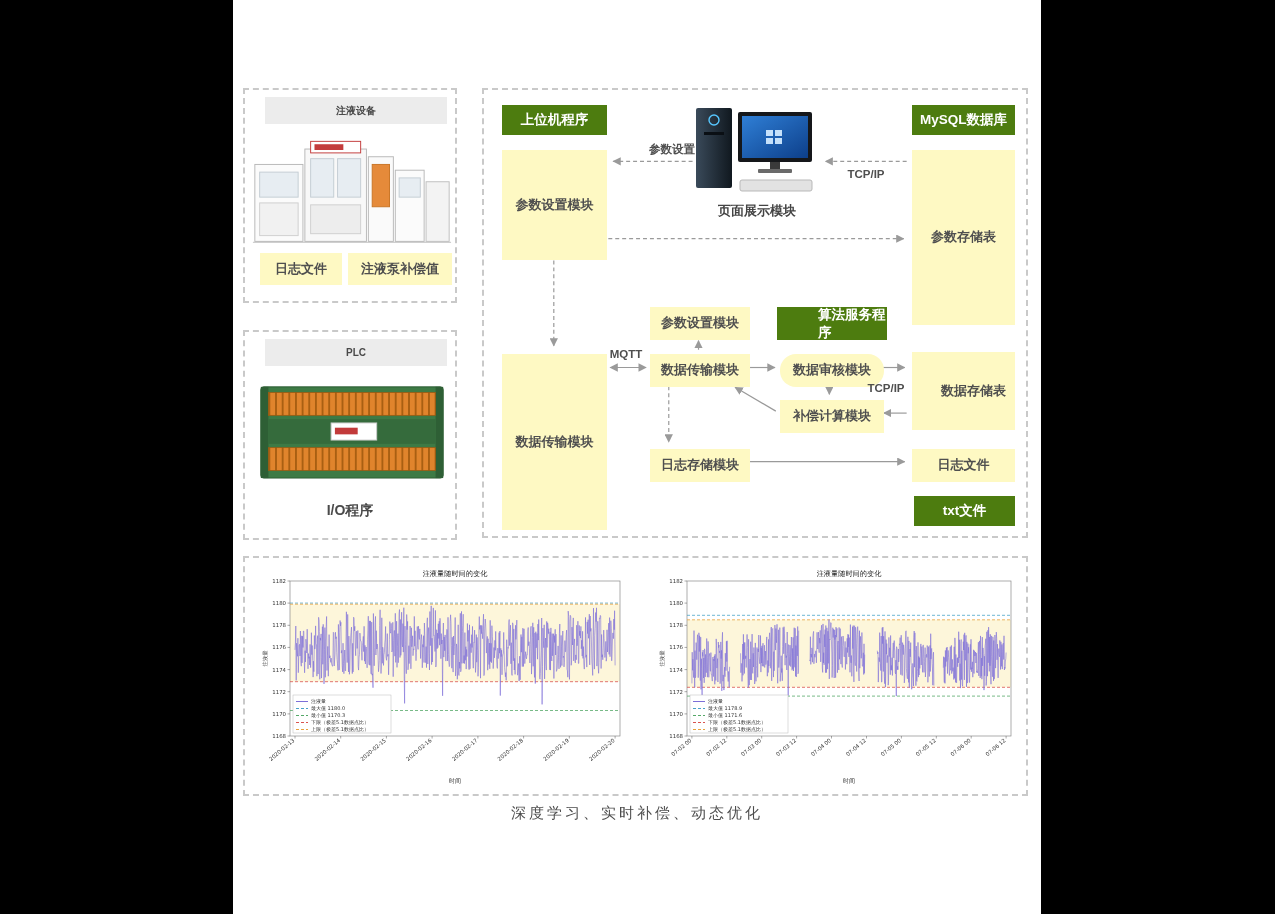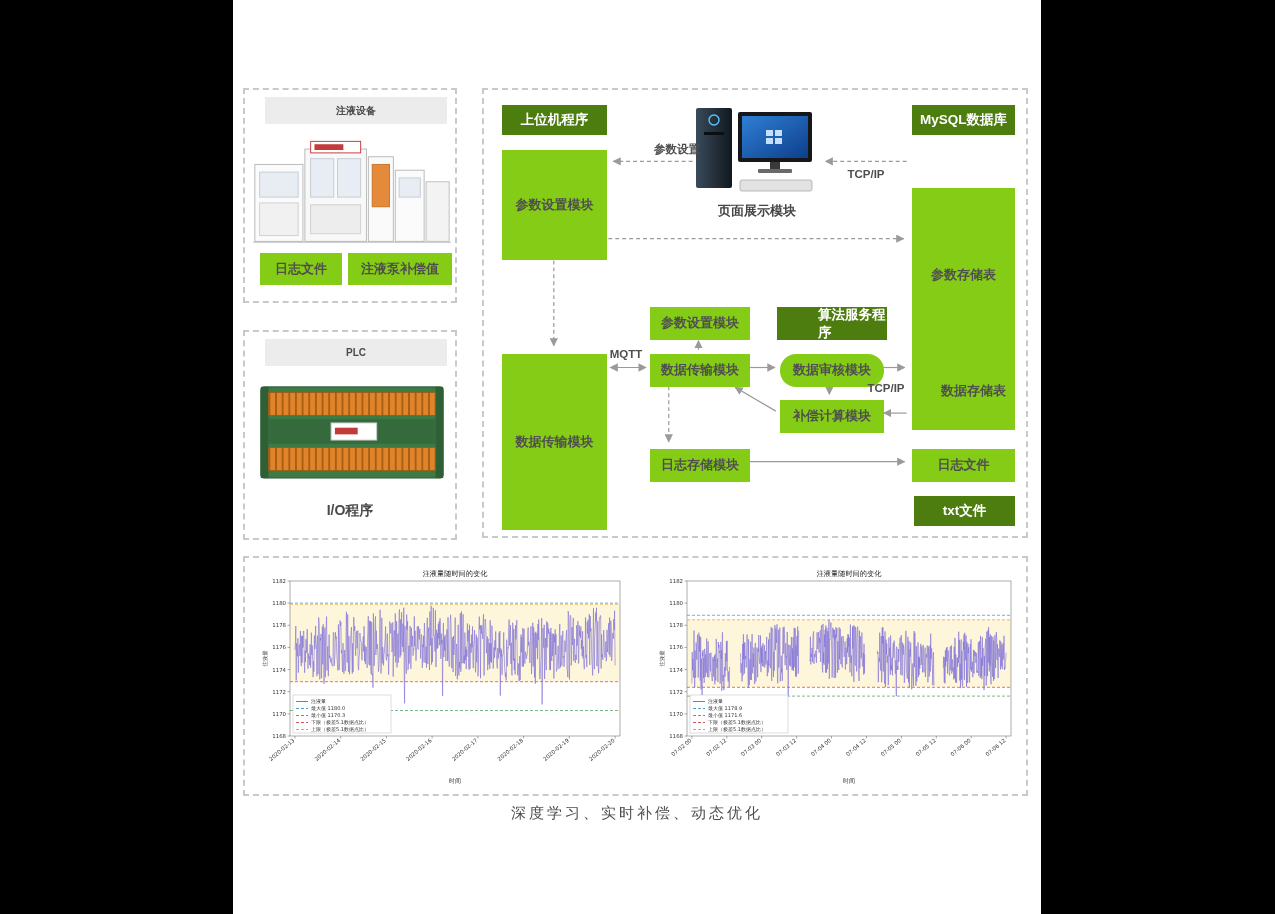--- a/index.html
+++ b/index.html
@@ -5,21 +5,21 @@
   * { margin:0; padding:0; box-sizing:border-box; }
   body { background:#000; font-family:"Liberation Sans", sans-serif; }
   .stage { position:relative; width:1275px; height:914px; background:#000; margin:0 auto; overflow:hidden; }
   .panel { position:absolute; left:233px; top:0; width:808px; height:914px; background:#fff; }
 
   .dashed-box { position:absolute; border:2px dashed #c9c9c9; background:#fff; }
 
   .header-bar { position:absolute; left:20px; right:8px; top:7px; height:27px; background:#ececec;
     display:flex; align-items:center; justify-content:center; font-size:10px; font-weight:bold; color:#4a4a4a; }
 
-  .gray-box { position:absolute; background:#84cc16; display:flex; align-items:center; justify-content:center;
+  .gray-box { position:absolute; background:#fef9c3; display:flex; align-items:center; justify-content:center;
     font-size:13px; font-weight:bold; color:#4f4f4f; text-align:center; line-height:1.25; }
 
   .blue-badge { position:absolute; background:#4d7c0f; color:#fff; display:flex; align-items:center; justify-content:center;
     font-size:13.5px; font-weight:bold; }
 
   .edge-label { position:absolute; font-size:11.5px; color:#4f4f4f; font-weight:bold; text-align:center; background:transparent; }
 
   .plain-caption { position:absolute; font-size:14px; font-weight:bold; color:#4a4a4a; text-align:center; }
 
   .module-caption { position:absolute; font-size:13px; font-weight:bold; color:#444; text-align:center; }
@@ -139,34 +139,34 @@
           <rect x="80" y="56" width="10" height="7" fill="#3a3a3a"></rect>
           <rect x="68" y="63" width="34" height="4" rx="1" fill="#6a6a6a"></rect>
           <rect x="50" y="74" width="72" height="11" rx="2" fill="#e2e2e2" stroke="#b9b9b9"></rect>
         </svg>
       </div>
       <div class="module-caption" style="left:193px; top:112px; width:160px;">页面展示模块</div>
 
       <div class="blue-badge" style="left:428px; top:15px; width:103px; height:30px;">MySQL数据库</div>
 
       <div class="gray-box" style="left:18px; top:60px; width:105px; height:110px;">参数设置模块</div>
-      <div class="gray-box" style="left:428px; top:60px; width:103px; height:175px;margin-top:38px;">参数存储表</div>
+      <div class="gray-box" style="left:428px; top:60px; width:103px; height:175px;">参数存储表</div>
       <div class="gray-box" style="left:18px; top:264px; width:105px; height:176px;">数据传输模块</div>
 
       <div class="gray-box" style="left:166px; top:217px; width:100px; height:33px;">参数设置模块</div>
       <div class="blue-badge" style="left:293px; top:217px; width:110px; height:33px;padding-left:41px;">算法服务程序</div>
       <div class="gray-box" style="left:166px; top:264px; width:100px; height:33px;">数据传输模块</div>
       <div class="gray-box" style="left:296px; top:264px; width:104px; height:33px;border-radius:16px;">数据审核模块</div>
       <div class="gray-box" style="left:296px; top:310px; width:104px; height:33px;">补偿计算模块</div>
       <div class="gray-box" style="left:428px; top:262px; width:103px; height:78px;padding-left:20px;">数据存储表</div>
       <div class="gray-box" style="left:166px; top:359px; width:100px; height:33px;">日志存储模块</div>
       <div class="gray-box" style="left:428px; top:359px; width:103px; height:33px;">日志文件</div>
       <div class="blue-badge" style="left:430px; top:406px; width:101px; height:30px;">txt文件</div>
 
-      <div class="edge-label" style="left:136px; top:52px; width:80px;text-align:right;">参数设置</div>
+      <div class="edge-label" style="left:148px; top:52px; width:80px;">参数设置</div>
       <div class="edge-label" style="left:352px; top:78px; width:60px;">TCP/IP</div>
       <div class="edge-label" style="left:112px; top:258px; width:60px;">MQTT</div>
       <div class="edge-label" style="left:372px; top:292px; width:60px;">TCP/IP</div>
     </div>
 
     <div class="dashed-box" style="left:10px; top:556px; width:785px; height:240px;">
       <svg width="368" height="220" style="position:absolute; left:15px; top:8px;">
           <rect x="0" y="0" width="368" height="220" fill="#ffffff"></rect>
           <rect x="30" y="38.2" width="330" height="77.5" fill="#fdf6da"></rect>
           <rect x="30" y="15" width="330" height="155" fill="none" stroke="#8a8a8a" stroke-width="0.7"></rect>

